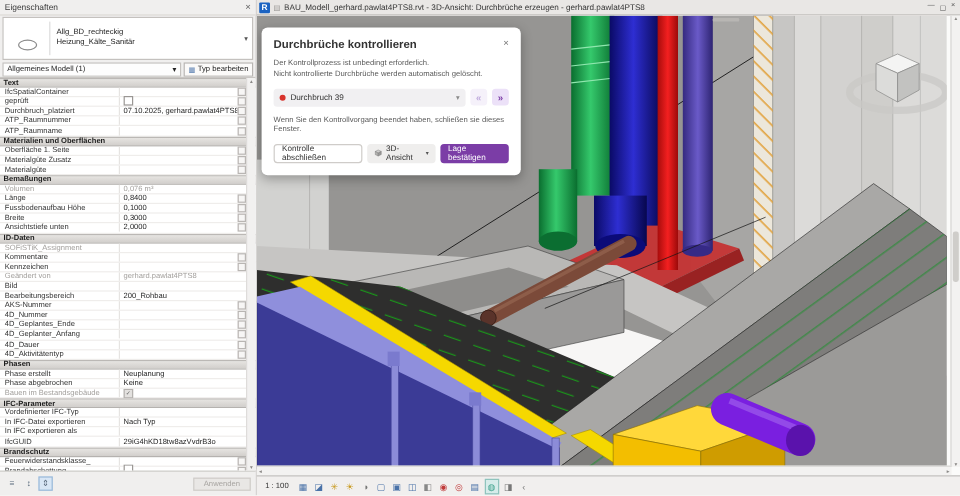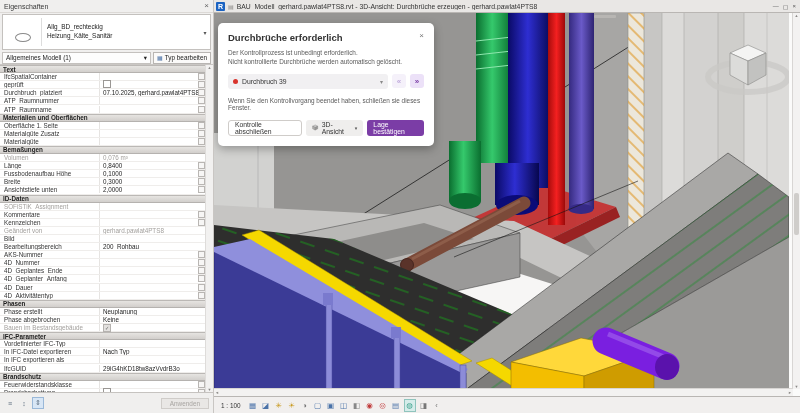--- a/index.html
+++ b/index.html
@@ -504,21 +504,21 @@
       </div>
       <div class="vthumb"></div>
       <div class="hscroll">
         <span>◄</span>
         <span>►</span>
       </div>
       <div class="hthumb"></div>
 
       <div class="dialog">
         <div class="dlg-head">
-          <span class="dlg-title">Durchbrüche erforderlich</span>
+          <span class="dlg-title">Durchbrüche kontrollieren</span>
           <span class="dlg-x">×</span>
         </div>
         <div class="dlg-body">
           <span>Der Kontrollprozess ist unbedingt erforderlich.</span><br>
           <span>Nicht kontrollierte Durchbrüche werden automatisch gelöscht.</span>
         </div>
         <div class="dlg-ddrow">
           <span class="dd">
             <span class="dot" style="background: rgb(216, 51, 44);"></span>
             <span>Durchbruch 39</span>

